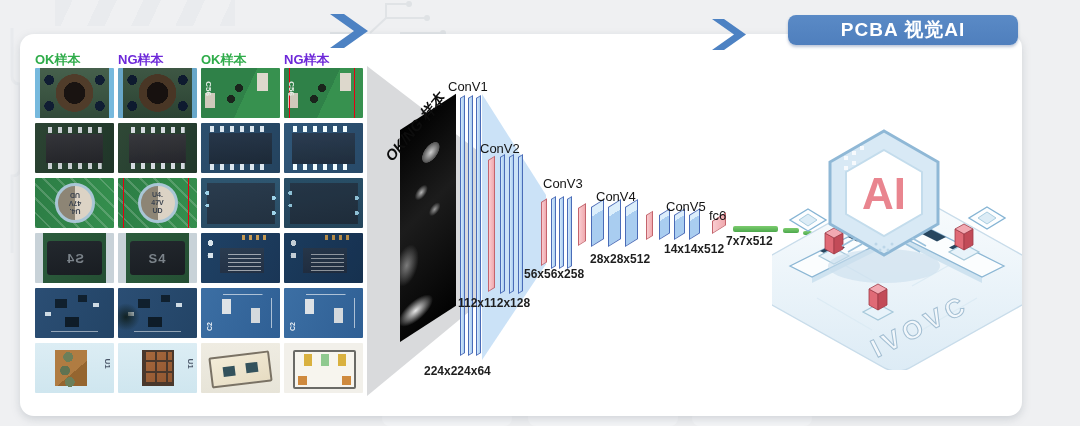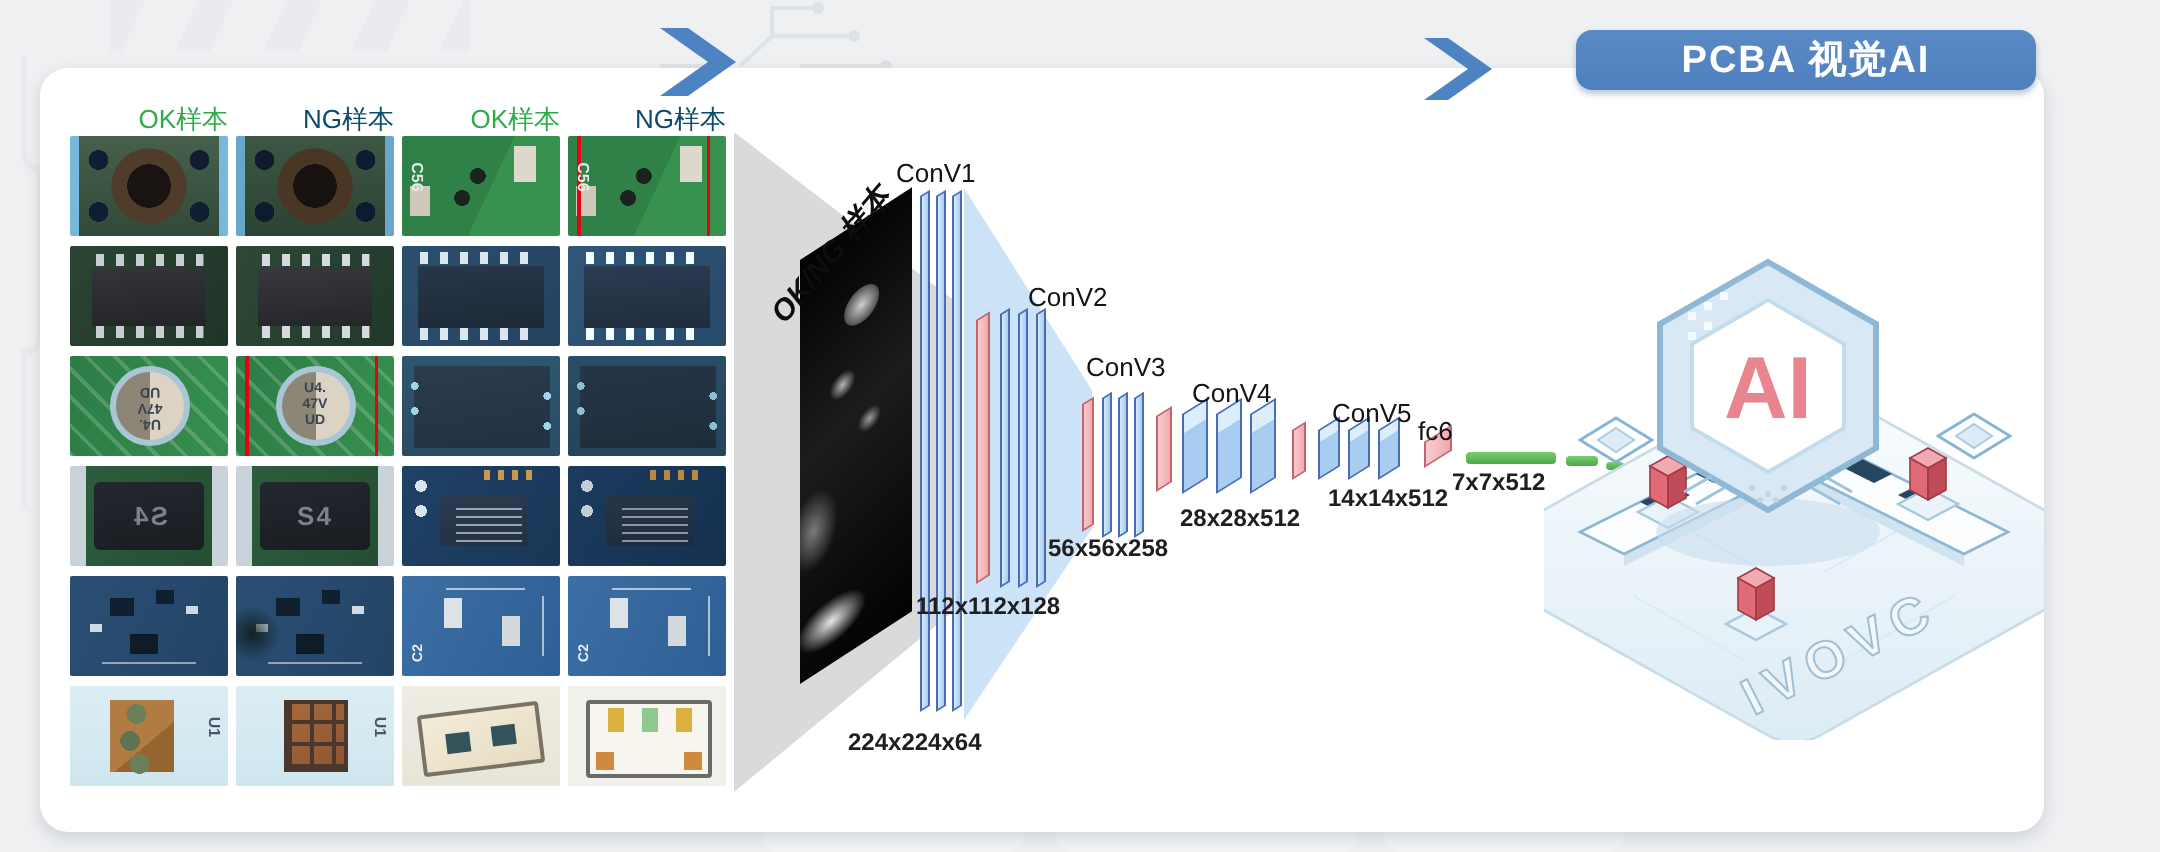--- a/index.html
+++ b/index.html
@@ -15,22 +15,22 @@
   .card{position:absolute;left:20px;top:34px;width:1002px;height:382px;background:#ffffff;
         border-radius:14px;box-shadow:0 3px 8px rgba(120,130,140,.28);}
   
   .banner{position:absolute;background:linear-gradient(180deg,#5a8ac6,#4f7fbd);color:#fff;
           font-size:20px;font-weight:bold;letter-spacing:1px;border-radius:8px;
           display:flex;align-items:center;justify-content:center;
           box-shadow:0 2px 3px rgba(60,90,140,.35);}
   .chev{position:absolute;}
   
   .grid-labels{position:absolute;left:35px;top:51px;display:grid;grid-template-columns:repeat(4,79px);column-gap:4px;}
-  .col-label{text-align:right;font-size:13px;font-weight:normal;}
-  .col-label.ok{color:#2fac4a}.col-label.ng{color:#0c4a6e}
+  .col-label{text-align:left;font-size:13px;font-weight:bold;}
+  .col-label.ok{color:#2fac4a}.col-label.ng{color:#6d28d9}
   
   .grid{position:absolute;left:35px;top:68px;display:grid;grid-template-columns:repeat(4,79px);
         gap:5px 4px;grid-auto-rows:50px;}
   .cell{position:relative;overflow:hidden;border-radius:1px;}
   .ptext{position:absolute;font-weight:bold;pointer-events:none;z-index:3;}
   .rot90{left:0px;top:16px;transform:rotate(90deg);color:#e4ece4;font-size:8px;}
   .captext{left:50%;top:50%;transform:translate(-50%,-50%);font-size:7px;line-height:1.15;
            color:#3c4450;white-space:pre-line;text-align:center;}
   .captext.flip{transform:translate(-50%,-50%) rotate(180deg);}
   .dtext{left:50%;top:50%;transform:translate(-50%,-50%);font-size:13px;color:#7b838a;letter-spacing:1px;}
@@ -280,21 +280,21 @@
   <div class="sheet cube" style="left:659px;top:215px;width:11px;height:25px"></div>
   <div class="sheet cube" style="left:674px;top:215px;width:11px;height:25px"></div>
   <div class="sheet cube" style="left:689px;top:215px;width:11px;height:25px"></div>
 
   <div class="sheet pink" style="left:712px;top:221px;width:14px;height:13px"></div>
   <div class="fcbar" style="left:733px;top:226px;width:45px;height:6px"></div>
   <div class="fcbar" style="left:783px;top:228px;width:16px;height:5px"></div>
   <div class="fcbar" style="left:803px;top:231px;width:9px;height:4px"></div>
 
   <div class="cnn-label" style="left:448px;top:79px">ConV1</div>
-  <div class="cnn-label" style="left:514px;top:141px">ConV2</div>
+  <div class="cnn-label" style="left:480px;top:141px">ConV2</div>
   <div class="cnn-label" style="left:543px;top:176px">ConV3</div>
   <div class="cnn-label" style="left:596px;top:189px">ConV4</div>
   <div class="cnn-label" style="left:666px;top:199px">ConV5</div>
   <div class="cnn-label" style="left:709px;top:208px">fc6</div>
 
   <div class="cnn-dim" style="left:424px;top:364px">224x224x64</div>
   <div class="cnn-dim" style="left:458px;top:296px">112x112x128</div>
   <div class="cnn-dim" style="left:524px;top:267px">56x56x258</div>
   <div class="cnn-dim" style="left:590px;top:252px">28x28x512</div>
   <div class="cnn-dim" style="left:664px;top:242px">14x14x512</div>

